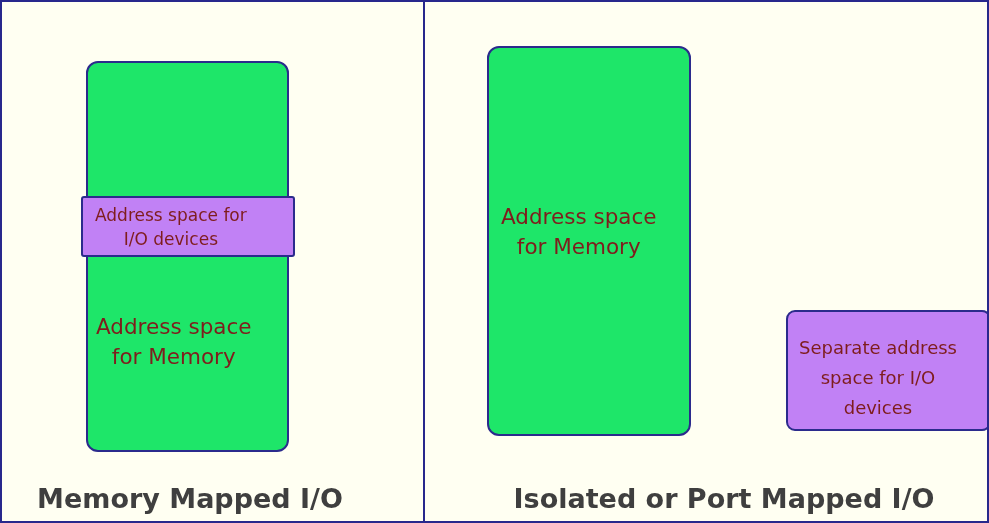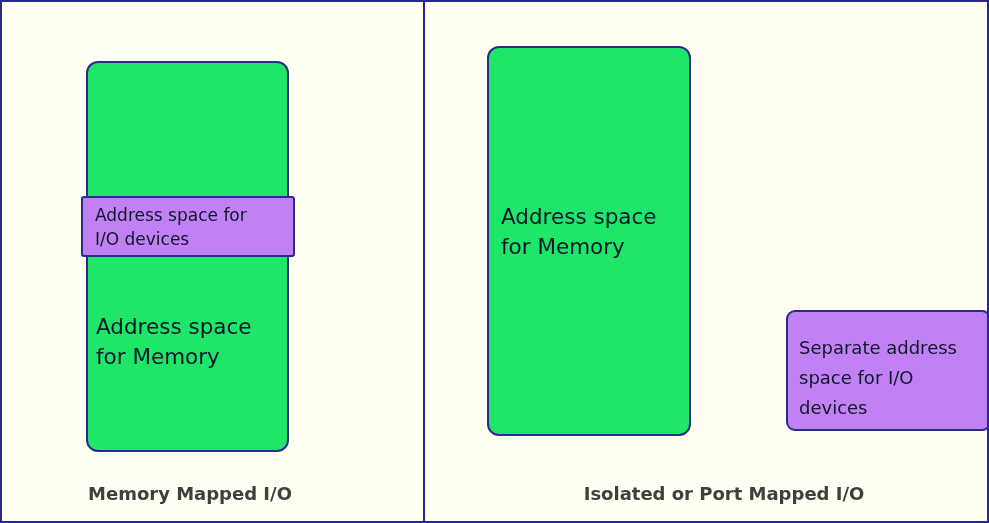--- a/index.html
+++ b/index.html
@@ -32,22 +32,23 @@
   }
   .green {
     background: #1EE669;
     border-radius: 12px;
   }
   .purple {
     background: #C181F5;
   }
   .label {
     position: absolute;
-    color: #0f172a;
+    color: #7f1d1d;
     white-space: pre-line;
+    text-align: center;
   }
   .mem-label {
     font-size: 21.5px;
     line-height: 30px;
   }
   .io-label-left {
     font-size: 17px;
     line-height: 24px;
   }
   .io-label-right {
@@ -95,21 +96,21 @@
     top: 154px;
   }
   .right-io-label {
     left: 11px;
     top: 21px;
   }
   .panel-title {
     position: absolute;
     top: 481px;
     transform: translateX(-50%);
-    font-size: 18px;
+    font-size: 27px;
     font-weight: bold;
     color: #3F3F3F;
     white-space: nowrap;
   }
   .left-title { left: 188px; }
   .right-title { left: 722px; text-align: right; }
 </style>
 </head>
 <body>
 

